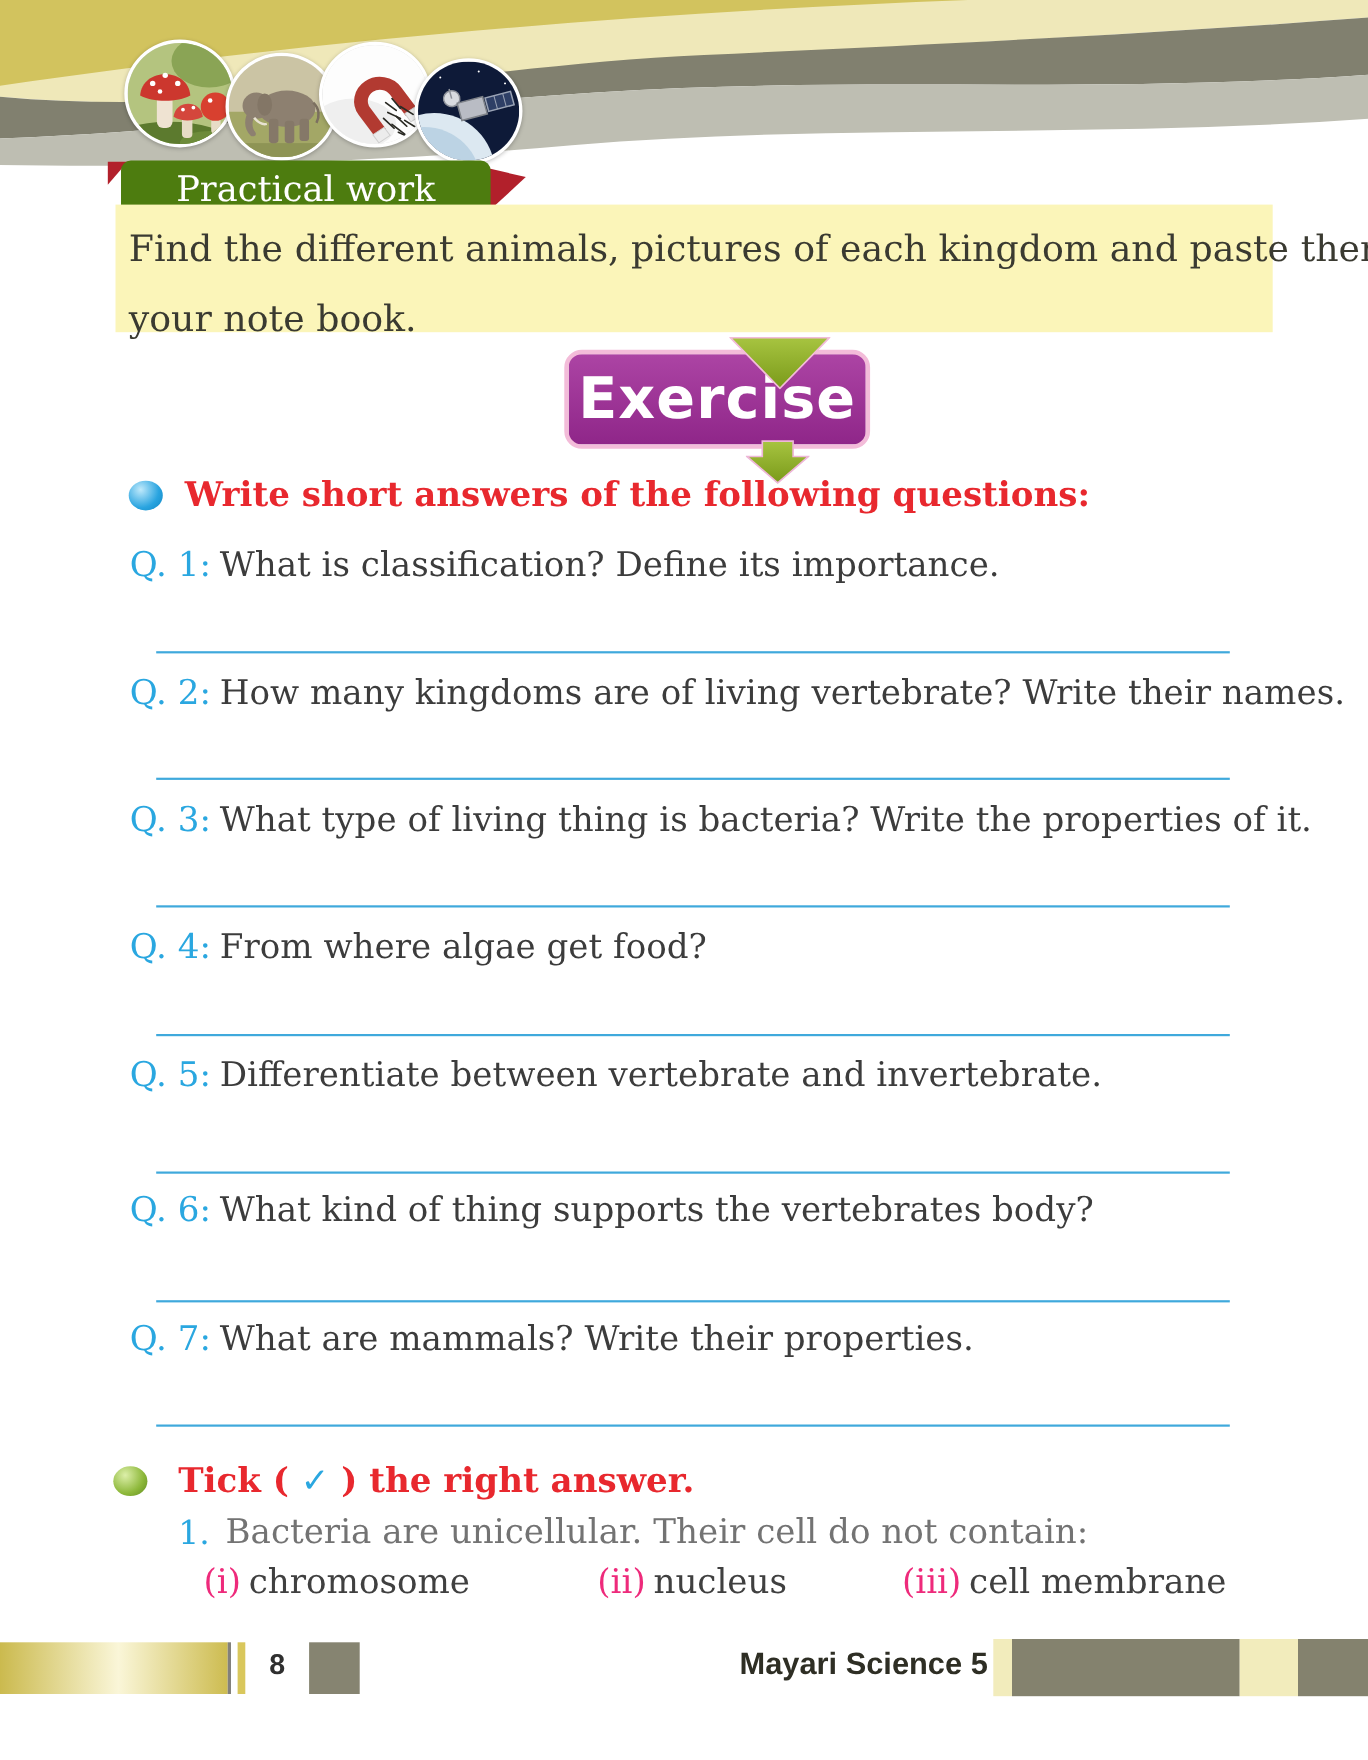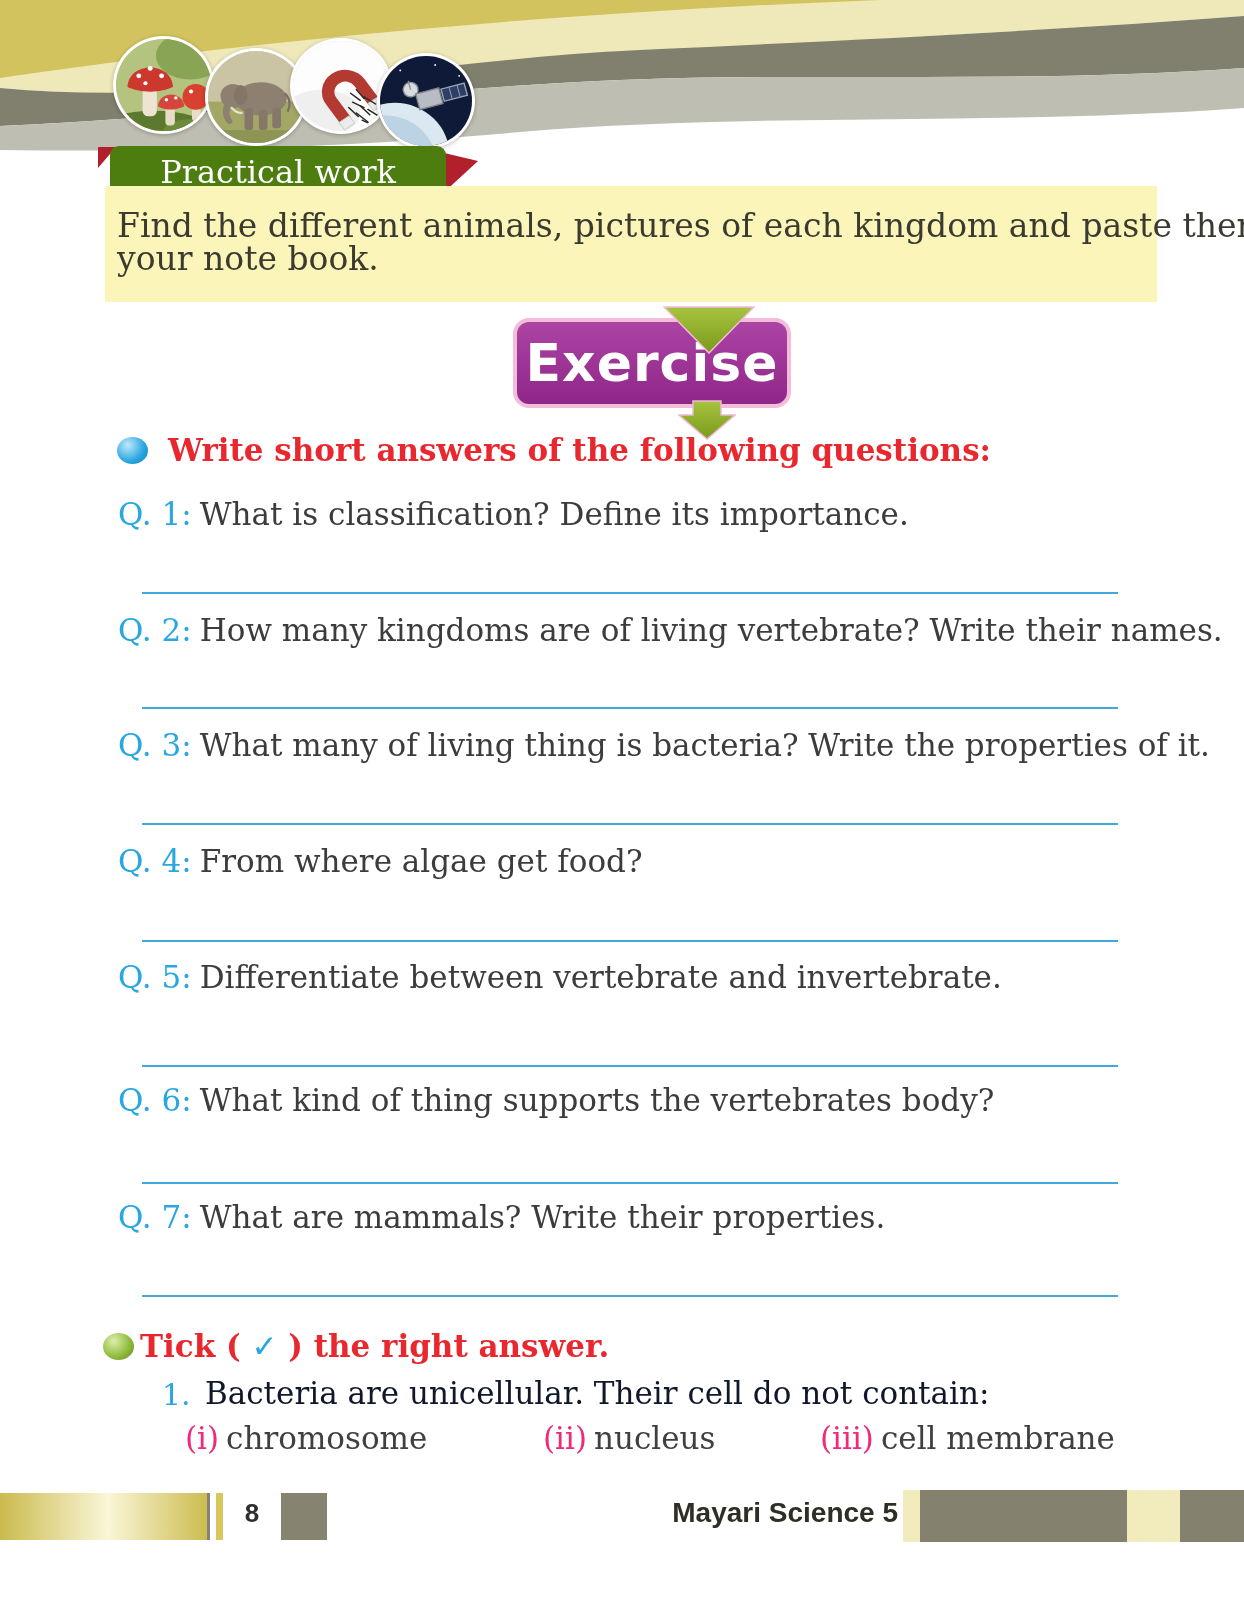--- a/index.html
+++ b/index.html
@@ -29,21 +29,21 @@
   .bullet.green{width:31px;height:27px;background:radial-gradient(circle at 35% 30%,#dcefa9,#8db83a 60%,#5f8a21);}
   .red-heading{position:absolute;color:#e8282e;font-weight:bold;font-size:31px;white-space:nowrap;}
   .check{color:#2aa7e0;font-family:"DejaVu Sans",sans-serif;font-weight:bold;}
   
   .q-item{position:absolute;left:118px;width:1060px;font-size:31px;white-space:nowrap;}
   .q-label{color:#2aa7e0;}
   .q-text{color:#3c3c3c;padding-left:8px;}
   .answer-line{position:absolute;left:142px;width:976px;border-bottom:2px solid #3fa9dc;}
   
   .mcq-number{position:absolute;color:#2aa7e0;font-size:30px;}
-  .mcq-text{position:absolute;color:#0f172a;font-size:31px;white-space:nowrap;}
+  .mcq-text{position:absolute;color:#737373;font-size:31px;white-space:nowrap;}
   .mcq-option{position:absolute;font-size:31px;white-space:nowrap;}
   .opt-marker{color:#ee2a7b;}
   .opt-label{color:#404040;padding-left:7px;}
   
   .f-goldbar{position:absolute;left:0;top:1493px;width:207px;height:47px;
         background:linear-gradient(90deg,#cbba4e 0%,#faf6d8 52%,#cdbc50 100%);border-right:3px solid #83817b;}
   .f-goldstripe{position:absolute;left:216px;top:1493px;width:7px;height:47px;background:#d9c75c;}
   .f-pagenum{position:absolute;left:232px;top:1498px;width:40px;text-align:center;color:#2f2f2f;
         font-family:"Liberation Sans",sans-serif;font-weight:bold;font-size:26px;}
   .f-graysq{position:absolute;left:281px;top:1493px;width:46px;height:47px;background:#868471;}
@@ -144,21 +144,21 @@
   <div class="ribbon-wrap">
     <svg width="386" height="60" viewBox="0 0 386 60" style="position:absolute;left:0;top:0;">
       <polygon points="2,24 2,3 20,3" fill="#b2202b"></polygon>
       <polygon points="344,8 382,17 344,52" fill="#b2202b"></polygon>
     </svg>
     <div class="ribbon-main">Practical work</div>
   </div>
 
   <div class="note-box">
     <div class="note-line" style="top:20px;">Find the different animals, pictures of each kingdom and paste them in</div>
-    <div class="note-line" style="top:53px;">your note book.</div>
+    <div class="note-line" style="top:84px;">your note book.</div>
   </div>
 
   <div class="ex-pill">
     <span>Exercise</span>
   </div>
   <svg class="abs" style="left:663px;top:306px;" width="92" height="48" viewBox="0 0 92 48">
     <defs>
         <linearGradient id="g1" x1="0" y1="0" x2="0" y2="1">
       <stop offset="0" stop-color="#a7c440"></stop>
           <stop offset="1" stop-color="#7a9a1a"></stop>
@@ -183,21 +183,21 @@
     <span class="q-label">Q. 1:</span><span class="q-text">What is classification? Define its importance.</span>
   </div>
   <div class="answer-line" style="top:592px;"></div>
 
   <div class="q-item" style="top:612px;">
     <span class="q-label">Q. 2:</span><span class="q-text">How many kingdoms are of living vertebrate? Write their names.</span>
   </div>
   <div class="answer-line" style="top:707px;"></div>
 
   <div class="q-item" style="top:727px;">
-    <span class="q-label">Q. 3:</span><span class="q-text">What many of living thing is bacteria? Write the properties of it.</span>
+    <span class="q-label">Q. 3:</span><span class="q-text">What type of living thing is bacteria? Write the properties of it.</span>
   </div>
   <div class="answer-line" style="top:823px;"></div>
 
   <div class="q-item" style="top:843px;">
     <span class="q-label">Q. 4:</span><span class="q-text">From where algae get food?</span>
   </div>
   <div class="answer-line" style="top:940px;"></div>
 
   <div class="q-item" style="top:959px;">
     <span class="q-label">Q. 5:</span><span class="q-text">Differentiate between vertebrate and invertebrate.</span>
@@ -208,21 +208,21 @@
     <span class="q-label">Q. 6:</span><span class="q-text">What kind of thing supports the vertebrates body?</span>
   </div>
   <div class="answer-line" style="top:1182px;"></div>
 
   <div class="q-item" style="top:1199px;">
     <span class="q-label">Q. 7:</span><span class="q-text">What are mammals? Write their properties.</span>
   </div>
   <div class="answer-line" style="top:1295px;"></div>
 
   <span class="bullet green" style="left:103px;top:1333px;"></span>
-  <span class="red-heading" style="left:140px;top:1328px;"><span>Tick ( </span><span class="check">✓</span><span> ) the right answer.</span></span>
+  <span class="red-heading" style="left:162px;top:1328px;"><span>Tick ( </span><span class="check">✓</span><span> ) the right answer.</span></span>
 
   <span class="mcq-number" style="left:162px;top:1377px;">1.</span>
   <span class="mcq-text" style="left:205px;top:1375px;">Bacteria are unicellular. Their cell do not contain:</span>
 
   <span class="mcq-option" style="left:185px;top:1420px;"><span class="opt-marker">(i)</span><span class="opt-label">chromosome</span></span>
   <span class="mcq-option" style="left:543px;top:1420px;"><span class="opt-marker">(ii)</span><span class="opt-label">nucleus</span></span>
   <span class="mcq-option" style="left:820px;top:1420px;"><span class="opt-marker">(iii)</span><span class="opt-label">cell membrane</span></span>
 
   <div class="f-goldbar"></div>
   <div class="f-goldstripe"></div>

